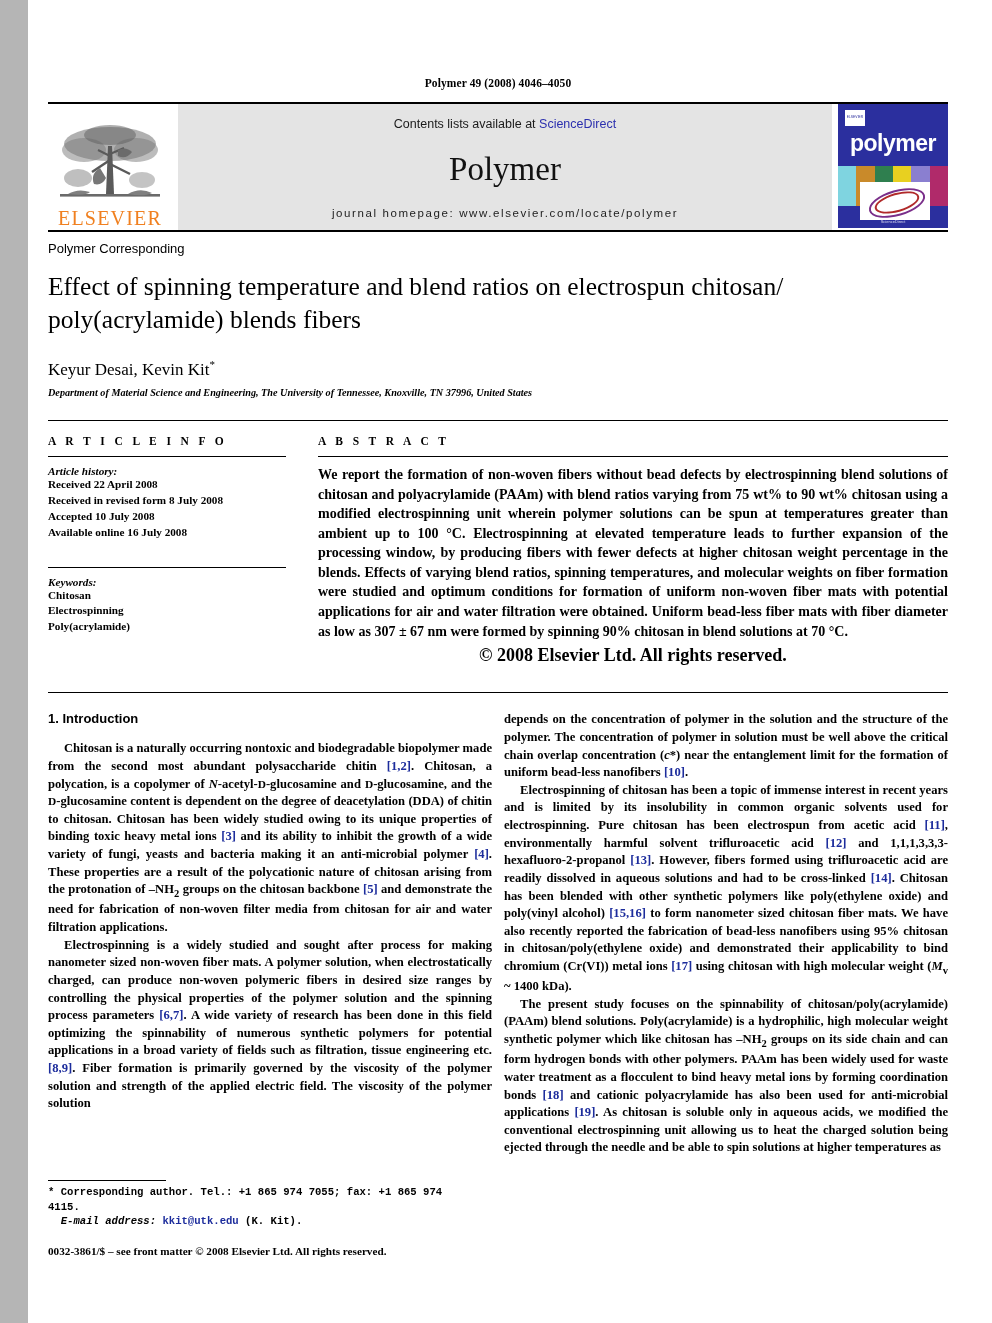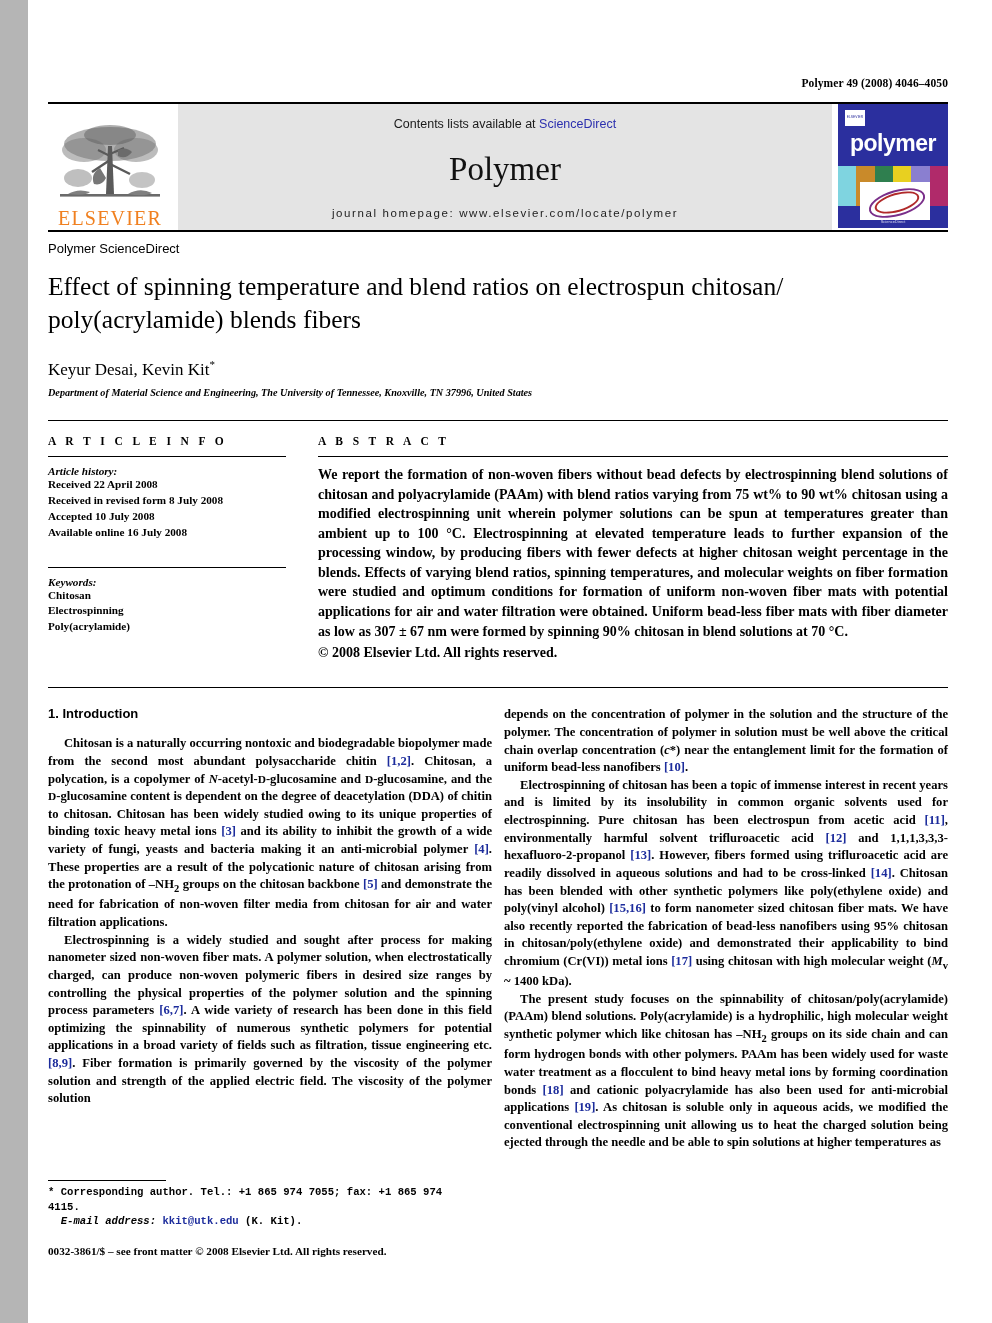--- a/index.html
+++ b/index.html
@@ -27,21 +27,21 @@
   }
   .content {
     position: absolute;
     left: 48px;
     top: 0;
     width: 900px;
   }
 
   
   .runhead {
-    text-align: right;
+    text-align: center;
     font-size: 11.5px;
     font-weight: bold;
     letter-spacing: .1px;
     padding-top: 77px;
     color: #000;
   }
 
   
   .masthead {
     margin-top: 13px;
@@ -201,23 +201,23 @@
   .hist-line { font-size: 11.2px; font-weight: bold; line-height: 1.42; }
   .kw-block { margin-top: 26px; border-top: 1.1px solid #000; padding-top: 8px; }
   .abs-p {
     font-size: 14px;
     font-weight: bold;
     line-height: 1.40;
     text-align: justify;
     margin: 0;
   }
   .abs-copy {
-    font-size: 14px;
-    font-weight: bold;
-    text-align: left;
+    font-size: 18px;
+    font-weight: bold;
+    text-align: center;
     margin-top: 4px;
   }
 
   
   .bodywrap {
     margin-top: 26px;
     border-top: 1.3px solid #000;
     padding-top: 18px;
     display: flex;
     gap: 12px;
@@ -323,21 +323,21 @@
         <div class="cover-inset">
           <div class="cover-inset-ell"></div>
           <div class="cover-inset-ell2"></div>
         </div>
         <div class="cover-foot">ScienceDirect</div>
       </div>
     </div>
 
     <div class="sectionrule"></div>
 
-    <div class="artcat">Polymer ScienceDirect</div>
+    <div class="artcat">Polymer Corresponding</div>
 
     <div class="title">
       <span>Effect of spinning temperature and blend ratios on electrospun chitosan/</span><br>
       <span>poly(acrylamide) blends fibers</span>
     </div>
 
     <div class="authors">
       <span>Keyur Desai, Kevin Kit</span><sup>*</sup>
     </div>
 

